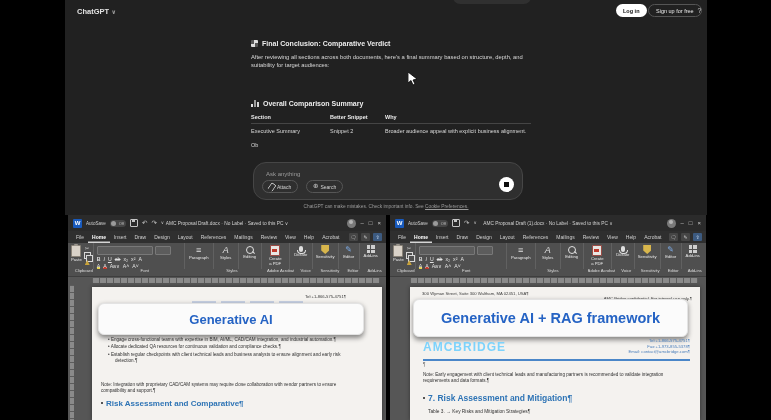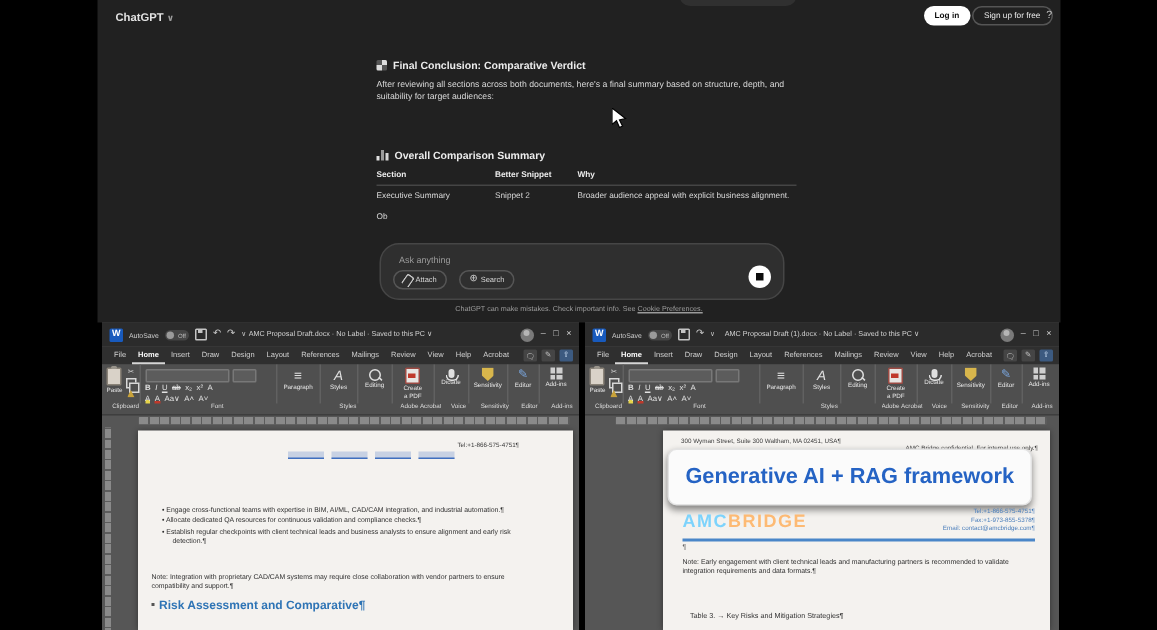--- a/index.html
+++ b/index.html
@@ -119,21 +119,21 @@
   .bluestubs i{display:block;width:24px;height:4px;border-bottom:1px solid #3f6fbf;background:rgba(63,111,191,.25);}
   .overlay-label{position:absolute;background:#fbfbfb;border:1px solid #e3e3e3;border-radius:6px;
     box-shadow:0 2.5px 5px rgba(0,0,0,.45);display:flex;align-items:center;justify-content:center;
     color:#2563c4;font-weight:700;}
   .bullets{position:absolute;font-size:4.6px;line-height:6.4px;color:#2f2f2f;}
   .bullets div{padding-left:7px;text-indent:-7px;margin-bottom:1px;}
   .notep{position:absolute;font-size:4.6px;line-height:6.4px;color:#2f2f2f;}
   .doc-h{position:absolute;font-weight:700;color:#2e74b5;white-space:nowrap;}
   .doc-h:before{content:"";display:inline-block;width:2px;height:2px;background:#555;margin-right:3px;vertical-align:2px;}
   .amclogo{position:absolute;font-size:12px;font-weight:700;letter-spacing:1px;}
-  .amclogo .p1{color:#7dd3fc;} .amclogo .p2{color:#fdba74;}
+  .amclogo .p1{color:#7dd3fc;} .amclogo .p2{color:#7dd3fc;}
   .contactcol{position:absolute;text-align:right;font-size:4.2px;line-height:5.6px;color:#4a7ebb;}
   .bluehr{position:absolute;height:2px;background:#4a86c8;}
   .pilc{position:absolute;font-size:4.6px;color:#666;}
   .tcaption{position:absolute;font-size:4.8px;color:#333;}
 </style>
 </head>
 <body>
 
 <div id="screen">
 
@@ -337,20 +337,21 @@
       <div class="vruler"></div>
       <div class="page" style="left:24px;right:4px;top:2px;bottom:0;">
         <div class="tel-line" style="top:7px;right:36px;">Tel:+1-866-575-4751¶</div>
         <div class="bluestubs" style="top:14px;left:100px;">
           <i></i>
             <i></i>
             <i></i>
             <i></i>
         </div>
       </div>
+      <div class="overlay-label" style="left:30px;right:22px;top:18px;height:30px;font-size:13px;">Generative AI</div>
       <div class="bullets" style="left:40px;right:30px;top:52px;">
         <div>• Engage cross-functional teams with expertise in BIM, AI/ML, CAD/CAM integration, and industrial automation.¶</div>
         <div>• Allocate dedicated QA resources for continuous validation and compliance checks.¶</div>
         <div>• Establish regular checkpoints with client technical leads and business analysts to ensure alignment and early risk detection.¶</div>
       </div>
       <div class="notep" style="left:33px;right:30px;top:97px;">Note: Integration with proprietary CAD/CAM systems may require close collaboration with vendor partners to ensure compatibility and support.¶</div>
       <div class="doc-h" style="left:33px;top:114px;font-size:8px;">Risk Assessment and Comparative¶</div>
     </div>
   </section>
 
@@ -484,34 +485,35 @@
         <span style="width:28px;">Adobe Acrobat</span>
         <span style="width:23px;">Voice</span>
         <span style="width:26px;">Sensitivity</span>
         <span style="width:21px;">Editor</span>
         <span style="width:23px;">Add-ins</span>
       </div>
     </div>
     <div class="ruler-row">
       <div class="hruler" style="left:20px;right:8px;"></div>
     </div>
-    <div class="docarea" style="top:70px;margin-left:32px;">
+    <div class="docarea" style="top:70px;">
       <div class="page" style="left:20px;right:6px;top:2px;bottom:0;">
         <div class="tel-line" style="top:4px;left:12px;">300 Wyman Street, Suite 300 Waltham, MA 02451, USA¶</div>
         <div class="tel-line" style="top:9px;right:8px;">AMC Bridge confidential. For internal use only.¶</div>
       </div>
       <div class="overlay-label" style="left:23px;right:18px;top:14px;height:36px;font-size:14.5px;">Generative AI + RAG framework</div>
       <div class="amclogo" style="left:33px;top:55px;">
         <span class="p1">AMC</span><span class="p2">BRIDGE</span>
       </div>
       <div class="contactcol" style="right:16px;top:53px;">
         <div>Tel:+1-866-575-4751¶</div>
         <div>Fax:+1-973-855-5378¶</div>
         <div>Email: contact@amcbridge.com¶</div>
       </div>
       <div class="bluehr" style="left:33px;right:16px;top:74px;"></div>
       <div class="pilc" style="left:33px;top:77px;">¶</div>
       <div class="notep" style="left:33px;right:18px;top:87px;">Note: Early engagement with client technical leads and manufacturing partners is recommended to validate integration requirements and data formats.¶</div>
+      <div class="doc-h" style="left:33px;top:108px;font-size:8.5px;">7. Risk Assessment and Mitigation¶</div>
       <div class="tcaption" style="left:38px;top:124px;">Table 3.  →  Key Risks and Mitigation Strategies¶</div>
     </div>
   </section>
 
 </div>
 
 </body></html>

